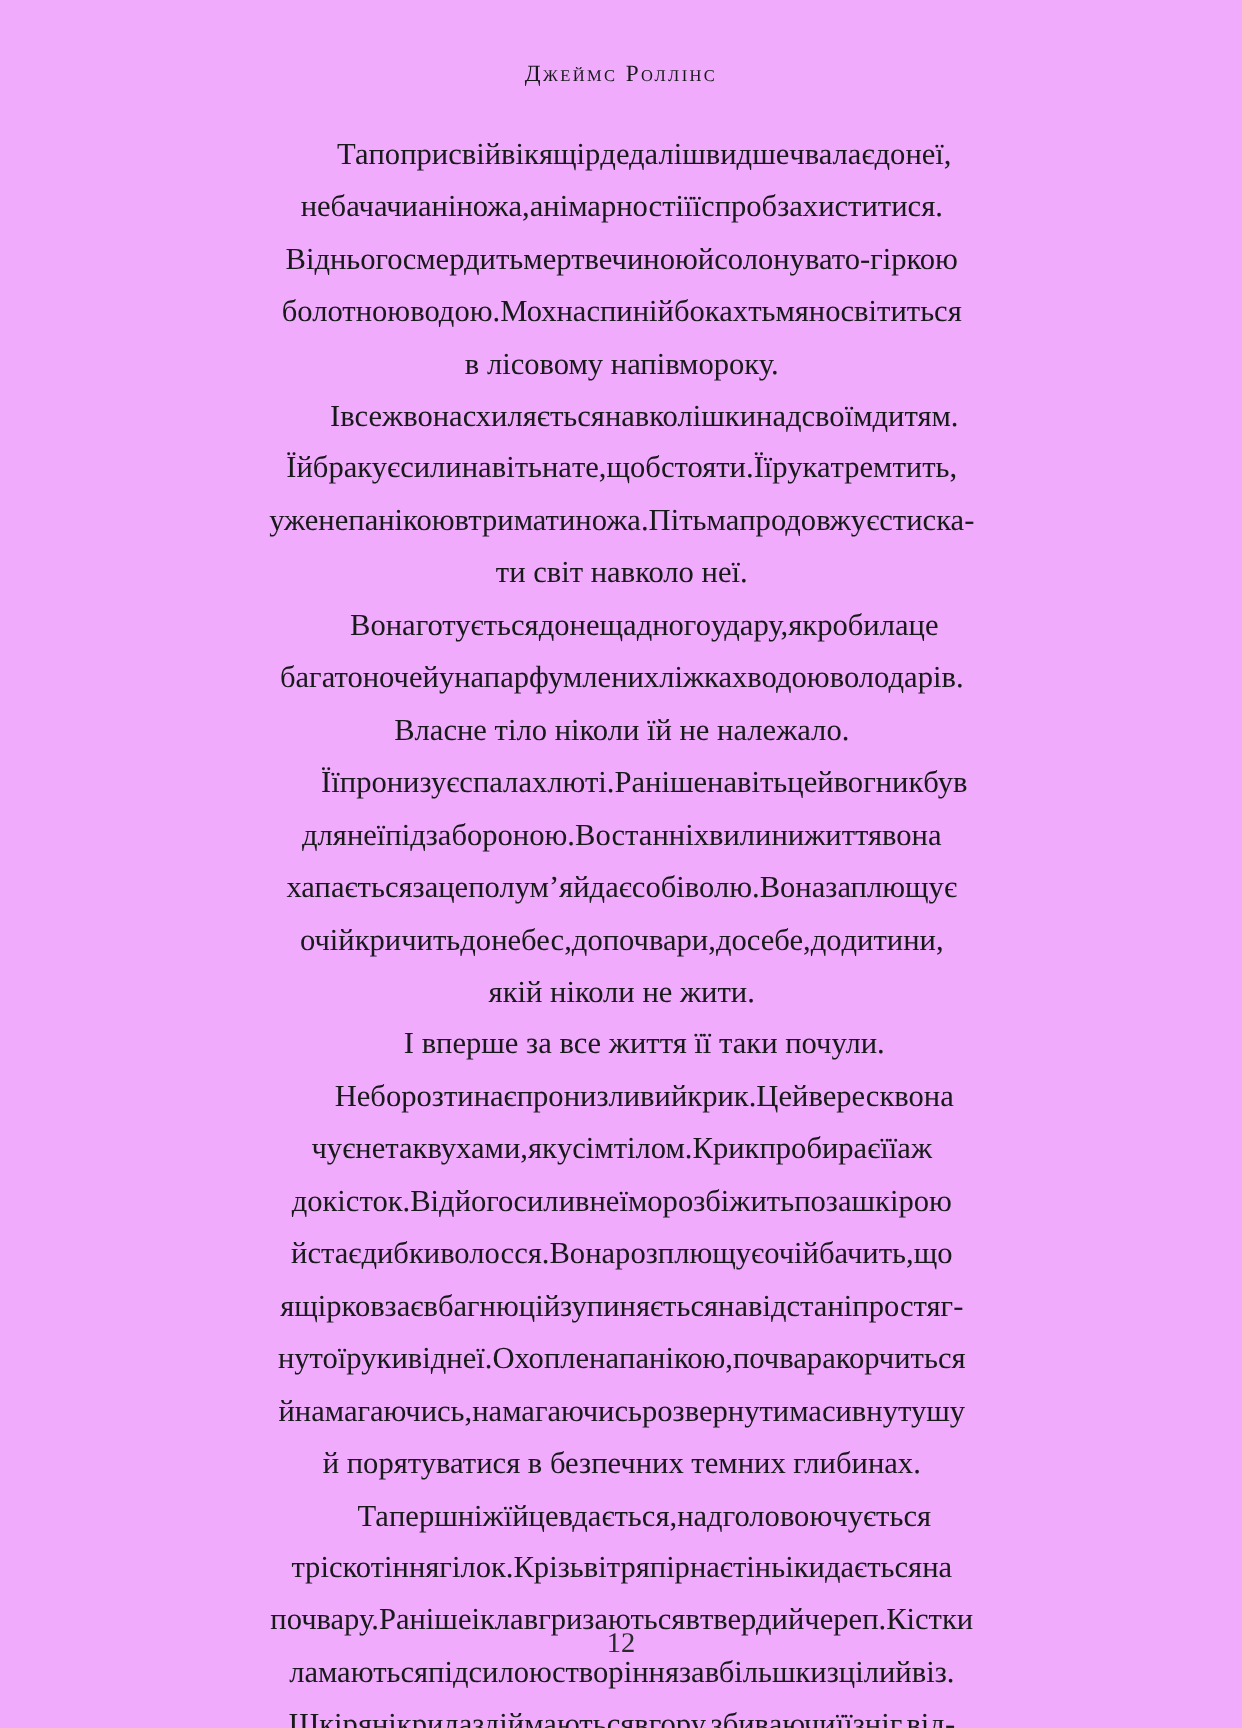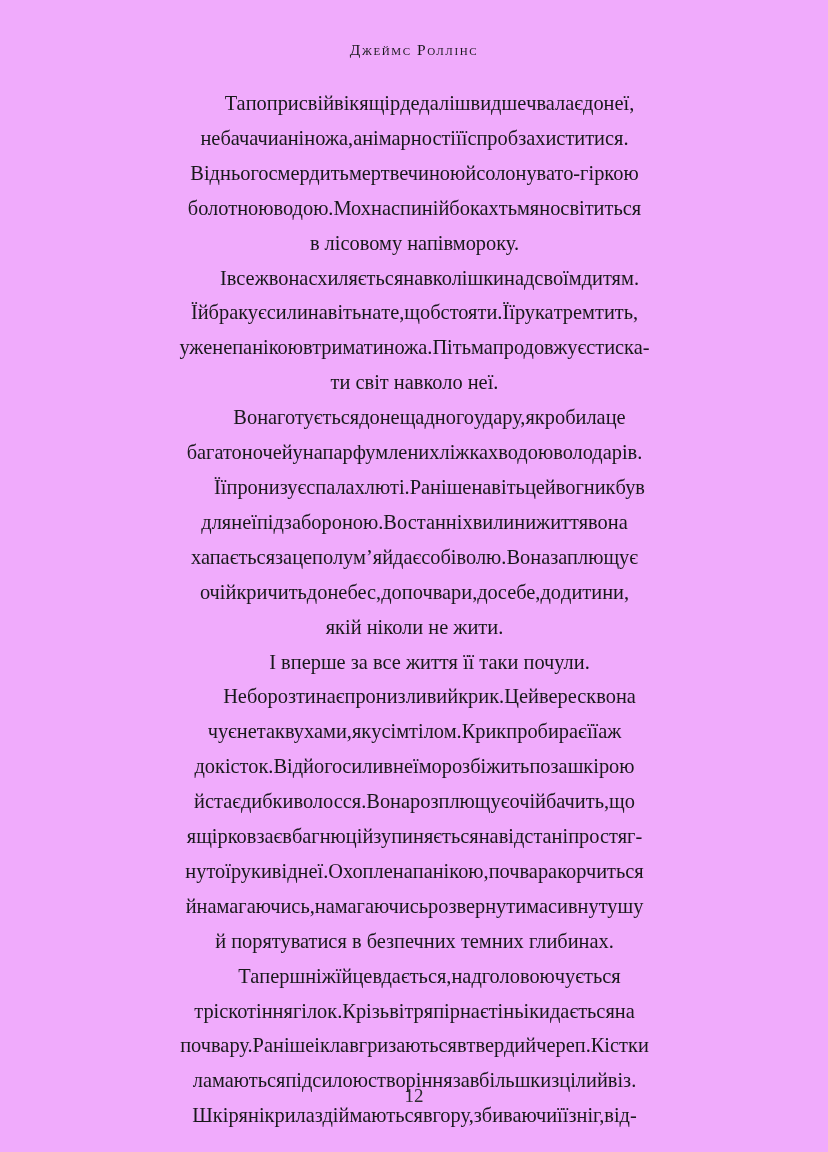--- a/index.html
+++ b/index.html
@@ -98,20 +98,21 @@
       </div>
       <div>
         <div class="jline"><span class="lead"></span><span class="w">І</span><span class="w">все</span><span class="w">ж</span><span class="w">вона</span><span class="w">схиляється</span><span class="w">навколішки</span><span class="w">над</span><span class="w">своїм</span><span class="w">дитям.</span></div>
         <div class="jline"><span class="w">Їй</span><span class="w">бракує</span><span class="w">сили</span><span class="w">навіть</span><span class="w">на</span><span class="w">те,</span><span class="w">щоб</span><span class="w">стояти.</span><span class="w">Її</span><span class="w">рука</span><span class="w">тремтить,</span></div>
         <div class="jline"><span class="w">уже</span><span class="w">не</span><span class="w">панікою</span><span class="w">втримати</span><span class="w">ножа.</span><span class="w">Пітьма</span><span class="w">продовжує</span><span class="w">стиска-</span></div>
         <div class="jline natural"><span class="w">ти світ навколо неї.</span></div>
       </div>
       <div>
         <div class="jline"><span class="lead"></span><span class="w">Вона</span><span class="w">готується</span><span class="w">до</span><span class="w">нещадного</span><span class="w">удару,</span><span class="w">як</span><span class="w">робила</span><span class="w">це</span></div>
         <div class="jline"><span class="w">багато</span><span class="w">ночей</span><span class="w">у</span><span class="w">напарфумлених</span><span class="w">ліжках</span><span class="w">водою</span><span class="w">володарів.</span></div>
+        <div class="jline natural"><span class="w">Власне тіло ніколи їй не належало.</span></div>
       </div>
       <div>
         <div class="jline"><span class="lead"></span><span class="w">Її</span><span class="w">пронизує</span><span class="w">спалах</span><span class="w">люті.</span><span class="w">Раніше</span><span class="w">навіть</span><span class="w">цей</span><span class="w">вогник</span><span class="w">був</span></div>
         <div class="jline"><span class="w">для</span><span class="w">неї</span><span class="w">під</span><span class="w">забороною.</span><span class="w">В</span><span class="w">останні</span><span class="w">хвилини</span><span class="w">життя</span><span class="w">вона</span></div>
         <div class="jline"><span class="w">хапається</span><span class="w">за</span><span class="w">це</span><span class="w">полум’я</span><span class="w">й</span><span class="w">дає</span><span class="w">собі</span><span class="w">волю.</span><span class="w">Вона</span><span class="w">заплющує</span></div>
         <div class="jline"><span class="w">очі</span><span class="w">й</span><span class="w">кричить</span><span class="w">до</span><span class="w">небес,</span><span class="w">до</span><span class="w">почвари,</span><span class="w">до</span><span class="w">себе,</span><span class="w">до</span><span class="w">дитини,</span></div>
         <div class="jline natural"><span class="w">якій ніколи не жити.</span></div>
       </div>
       <div>
         <div class="jline natural"><span class="lead"></span><span class="w">І вперше за все життя її таки почули.</span></div>

